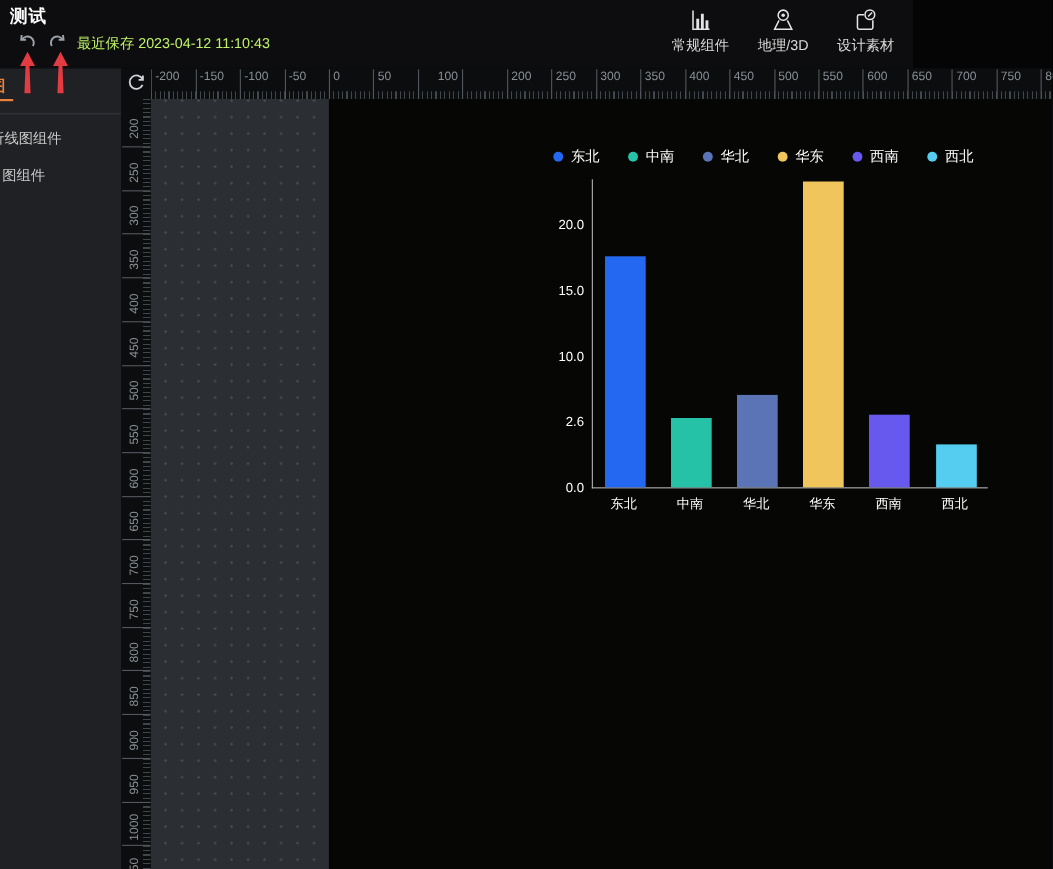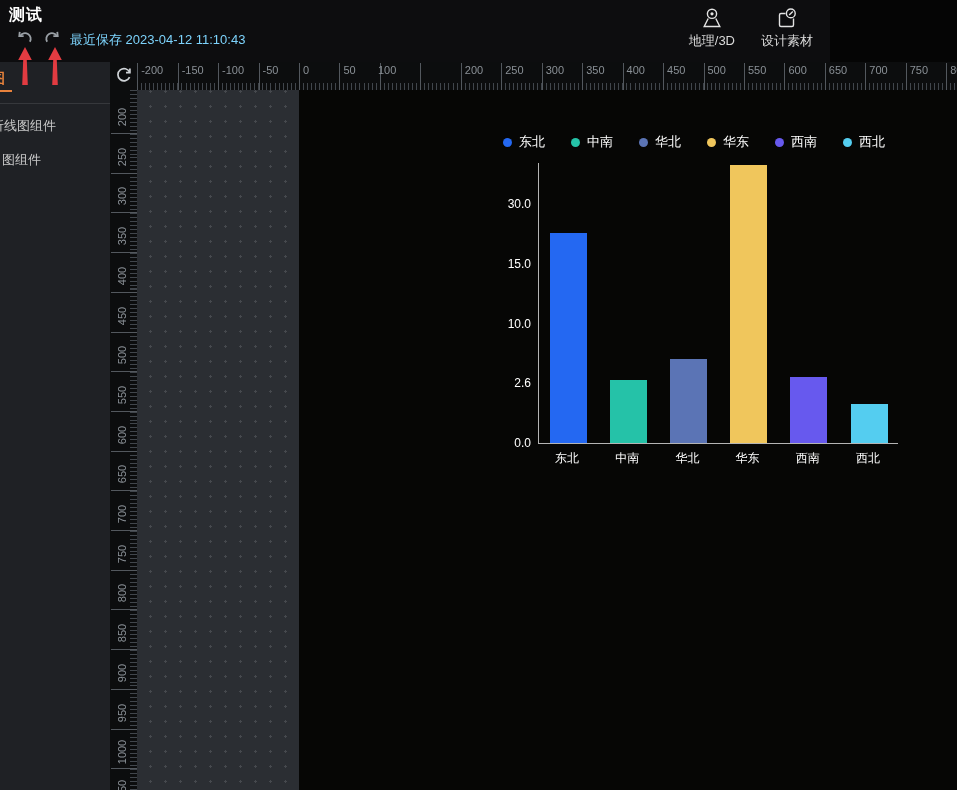--- a/index.html
+++ b/index.html
@@ -6,21 +6,21 @@
   html,body { width:957px; height:790px; overflow:hidden; background:#000; }
   body { font-family:"Liberation Sans", sans-serif; position:relative; }
   #app { position:absolute; inset:0; width:957px; height:790px; background:#050505; }
 
   
   #topbar { position:absolute; left:0; top:0; width:830px; height:62px; background:#0d0d0f; z-index:5; }
   #page-title { position:absolute; left:9px; top:5px; color:#ffffff; font-size:16px; font-weight:700; letter-spacing:1px; }
   .hist-btn { position:absolute; top:30px; width:18px; height:16px; cursor:pointer; background:none; border:none; }
   #undo-btn { left:15px; } #redo-btn { left:44px; }
   .hist-btn svg { stroke:#9aa0a6; fill:none; stroke-width:1.6; }
-  #saved-text { position:absolute; left:70px; top:31px; font-size:13px; color:#7dd3fc; }
+  #saved-text { position:absolute; left:70px; top:31px; font-size:13px; color:#bef264; }
   #toolbar { position:absolute; right:4px; top:5px; display:flex; }
   .tool-item { display:flex; flex-direction:column; align-items:center; justify-content:flex-start; padding:2px 13px; cursor:pointer; }
   .tool-item svg { width:22px; height:22px; stroke:#e3e3e3; fill:none; stroke-width:1.4; margin-bottom:3px; }
   .tool-label { font-size:13px; color:#d9d9d9; white-space:nowrap; }
 
   
   #sidebar { position:absolute; left:0; top:62px; width:110px; height:728px; background:#1f2125; overflow:hidden; z-index:4; }
   #active-tab-fragment { position:absolute; left:-9px; top:8px; font-size:14px; color:#e8823c; font-weight:700; }
   #active-tab-underline { position:absolute; left:0; top:28px; width:12px; height:2px; background:#e8823c; }
   #sidebar-sep { position:absolute; left:0; top:41px; width:110px; height:1px; background:#36383c; }
@@ -105,21 +105,21 @@
         <div class="bar" style="left: 70.7px; height: 63px; background: rgb(37, 194, 168);"></div>
         <div class="bar" style="left: 130.9px; height: 84px; background: rgb(91, 116, 181);"></div>
         <div class="bar" style="left: 191.1px; height: 278px; background: rgb(240, 198, 92);"></div>
         <div class="bar" style="left: 251.3px; height: 66px; background: rgb(103, 89, 238);"></div>
         <div class="bar" style="left: 311.5px; height: 39px; background: rgb(84, 205, 240);"></div>
       </div>
   <div class="ytick" style="top: 306px;">0.0</div>
       <div class="ytick" style="top: 246.35px;">2.6</div>
       <div class="ytick" style="top: 186.7px;">10.0</div>
       <div class="ytick" style="top: 127.05px;">15.0</div>
-      <div class="ytick" style="top: 67.4px;">30.0</div>
+      <div class="ytick" style="top: 67.4px;">20.0</div>
       <div class="xlabel" style="left: 48px;">东北</div>
       <div class="xlabel" style="left: 108.2px;">中南</div>
       <div class="xlabel" style="left: 168.4px;">华北</div>
       <div class="xlabel" style="left: 228.6px;">华东</div>
       <div class="xlabel" style="left: 288.8px;">西南</div>
       <div class="xlabel" style="left: 349px;">西北</div>
     </div>
 
   <div id="h-ruler">
     <div id="h-ruler-minor"></div>
@@ -129,21 +129,21 @@
       <span class="h-num" style="left: 44.65px;">-150</span>
       <div class="h-major" style="left: 81.1px;"></div>
       <span class="h-num" style="left: 85.1px;">-100</span>
       <div class="h-major" style="left: 121.55px;"></div>
       <span class="h-num" style="left: 125.55px;">-50</span>
       <div class="h-major" style="left: 162px;"></div>
       <span class="h-num" style="left: 166px;">0</span>
       <div class="h-major" style="left: 202.45px;"></div>
       <span class="h-num" style="left: 206.45px;">50</span>
       <div class="h-major" style="left: 242.9px;"></div>
-      <span class="h-num" style="left: 241px;">100</span>
+      <span class="h-num" style="left: 261px;">100</span>
       <div class="h-major" style="left: 283.35px;"></div>
       <span class="h-num" style="left: 287.35px; margin-top: 32px;">150</span>
       <div class="h-major" style="left: 323.8px;"></div>
       <span class="h-num" style="left: 327.8px;">200</span>
       <div class="h-major" style="left: 364.25px;"></div>
       <span class="h-num" style="left: 368.25px;">250</span>
       <div class="h-major" style="left: 404.7px;"></div>
       <span class="h-num" style="left: 408.7px;">300</span>
       <div class="h-major" style="left: 445.15px;"></div>
       <span class="h-num" style="left: 449.15px;">350</span>
@@ -235,20 +235,29 @@
         <path d="M13.2 10.5 A5 5 0 0 0 4.6 5.2"></path>
         <polyline points="4.2,1.6 3.8,5.5 7.7,5.4" fill="none"></polyline>
       </svg>
     </button>
 
     <div id="saved-text">最近保存 2023-04-12 11:10:43</div>
 
     <div id="toolbar">
       <div class="tool-item">
         <svg viewBox="0 0 22 22">
+          <path d="M4 2.5 V19.5 H19" fill="none"></path>
+          <rect x="7" y="10" width="2.6" height="9.5" fill="#e3e3e3" stroke="none"></rect>
+          <rect x="11.2" y="5.5" width="2.6" height="14" fill="#e3e3e3" stroke="none"></rect>
+          <rect x="15.4" y="11.5" width="2.6" height="8" fill="#e3e3e3" stroke="none"></rect>
+        </svg>
+        <span class="tool-label">常规组件</span>
+      </div>
+      <div class="tool-item">
+        <svg viewBox="0 0 22 22">
           <path d="M7.2 11.5 L3.2 19.5 H18.8 L14.8 11.5" fill="none"></path>
           <circle cx="11" cy="6.8" r="4.6" fill="none"></circle>
           <circle cx="11" cy="6.8" r="1.6" fill="#e3e3e3" stroke="none"></circle>
         </svg>
         <span class="tool-label">地理/3D</span>
       </div>
       <div class="tool-item">
         <svg viewBox="0 0 22 22">
           <path d="M9.5 6.5 H5 a1.5 1.5 0 0 0 -1.5 1.5 V18 a1.5 1.5 0 0 0 1.5 1.5 H16 a1.5 1.5 0 0 0 1.5 -1.5 V11.5" fill="none"></path>
           <circle cx="14.8" cy="6.4" r="4.4" fill="none"></circle>

